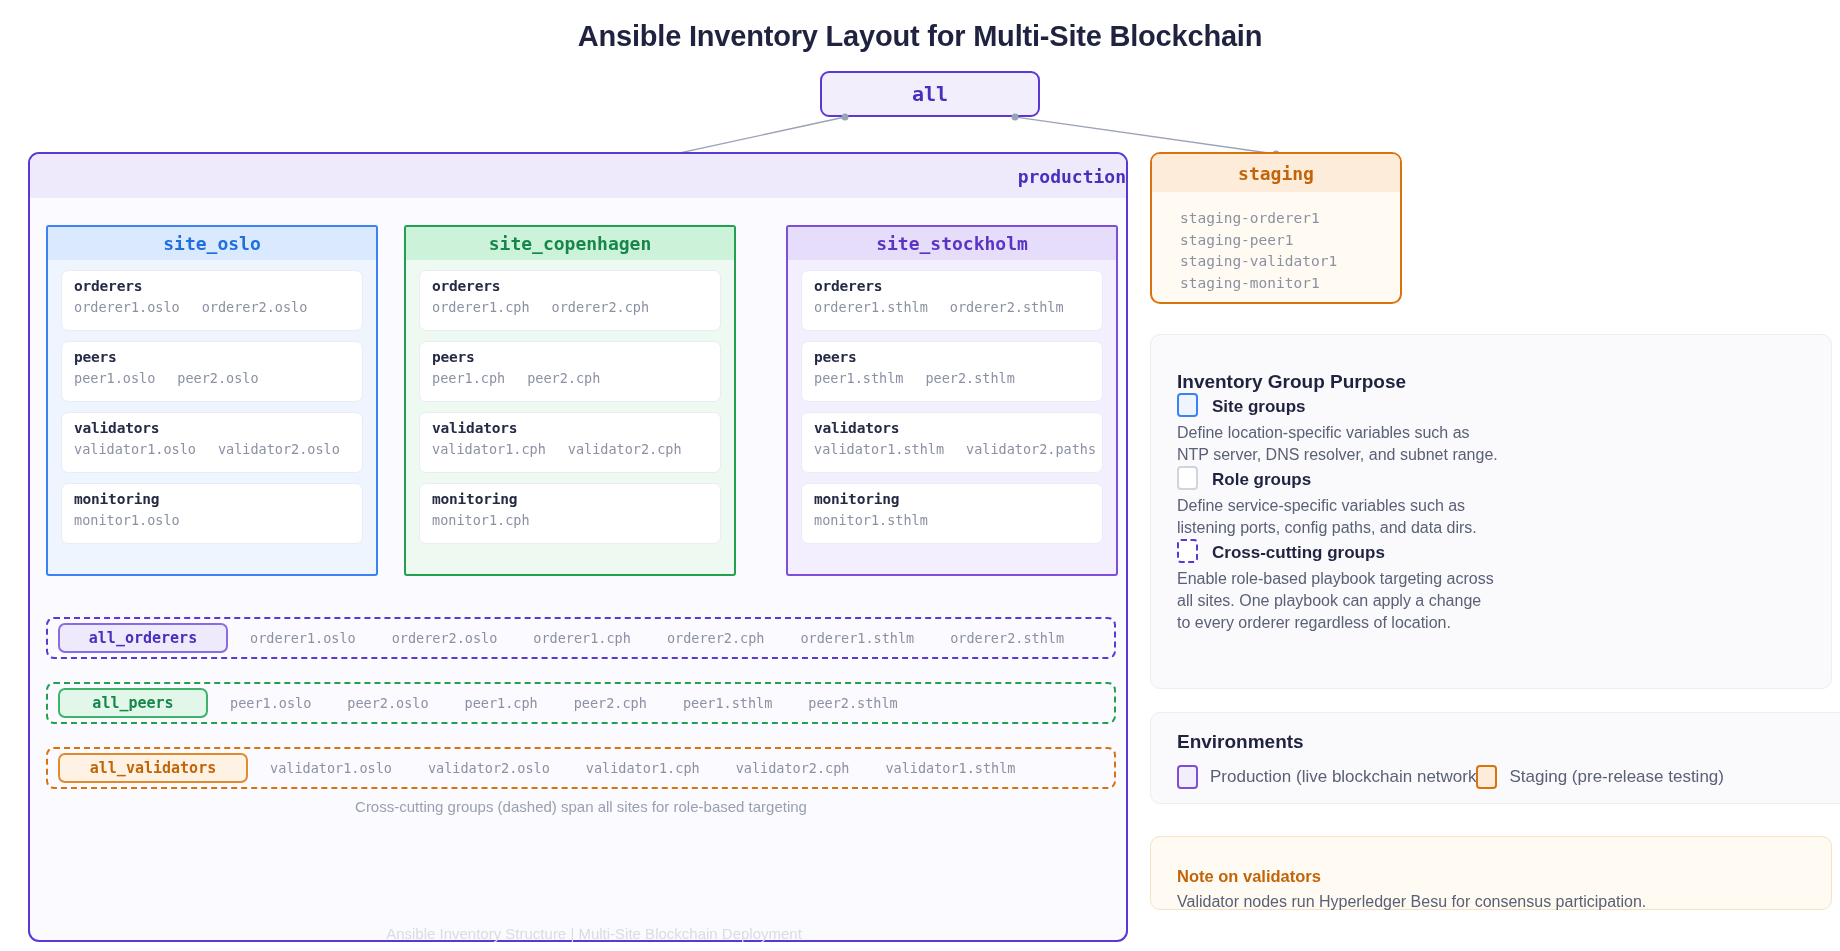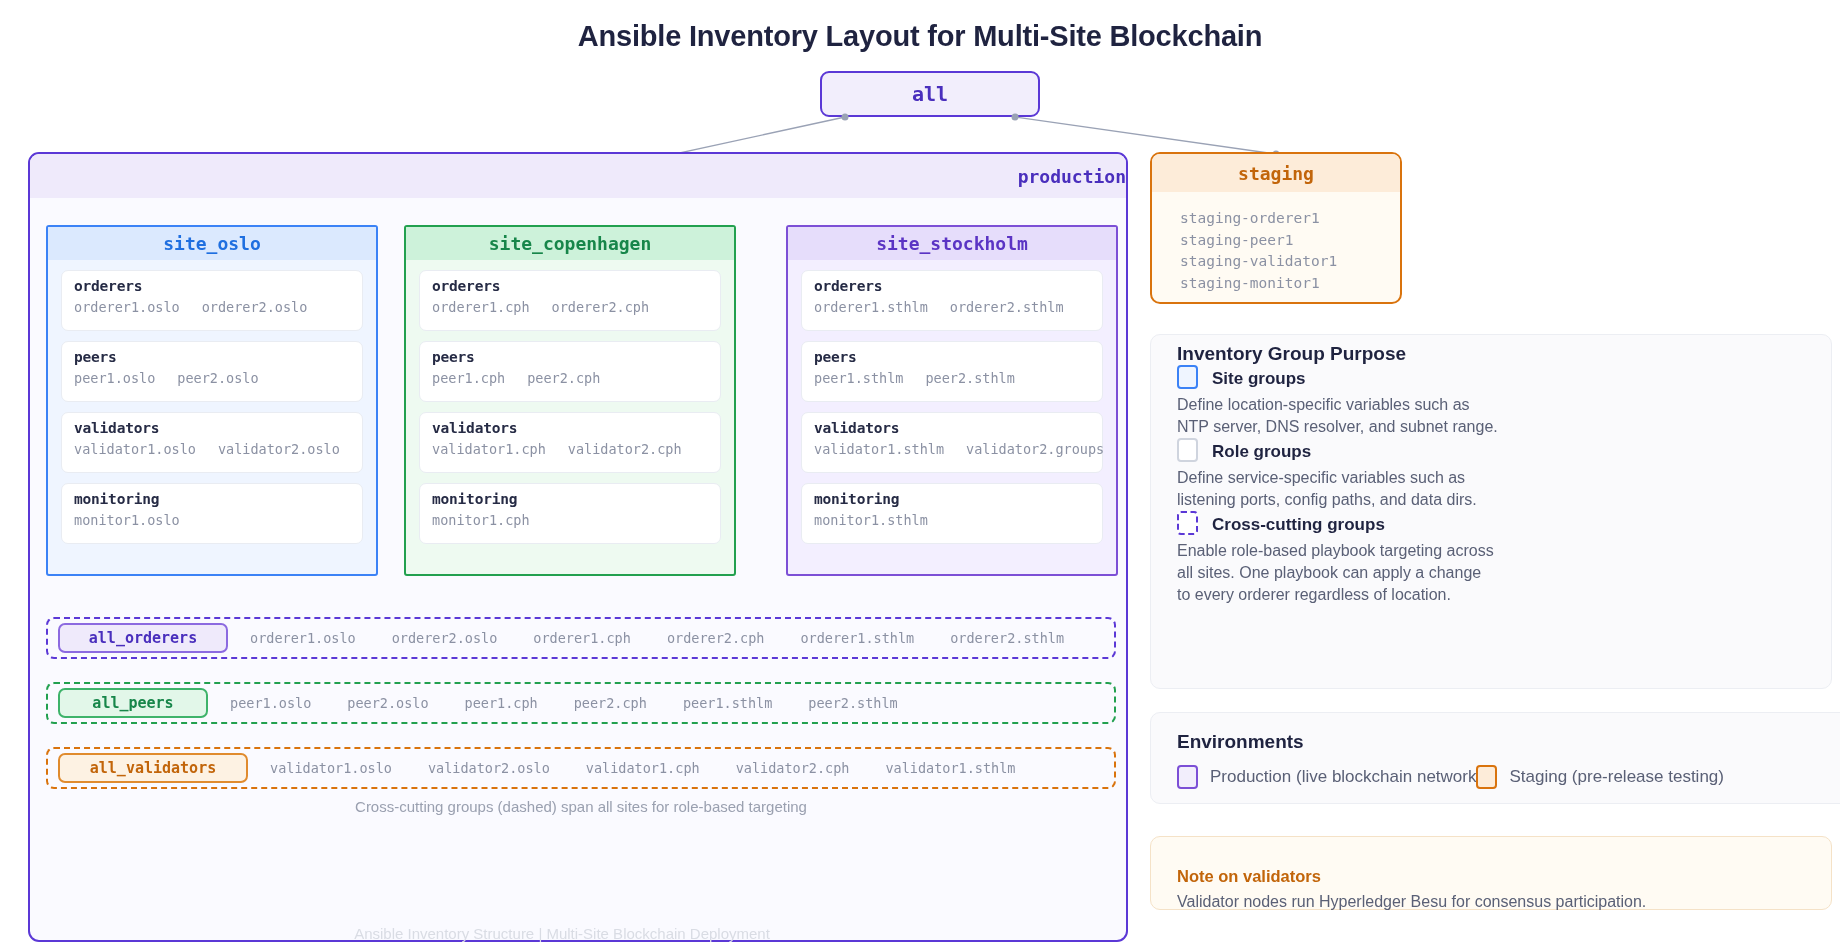--- a/index.html
+++ b/index.html
@@ -105,21 +105,21 @@
   .x-peers .xchip { background: #e2f7e9; border: 2px solid #3eb36a; color: #17864a; min-width: 150px; }
   .x-validators { top: 747px; border-color: #d9730d; }
   .x-validators .xchip { background: #fdf2e3; border: 2px solid #e08b2e; color: #c2650a; min-width: 190px; }
 
   .xcaption {
     position: absolute; left: 46px; top: 798px; width: 1070px;
     text-align: center; font-size: 15px; color: #9aa0b0;
   }
 
   .footer-note {
-    position: absolute; left: 12px; top: 925px; width: 1100px;
+    position: absolute; left: 44px; top: 925px; width: 1100px;
     text-align: center; font-size: 15px; color: #d9dce4;
   }
 
   
   .staging {
     position: absolute; left: 1150px; top: 152px; width: 252px; height: 152px;
     background: #fffbf3; border: 2px solid #d9730d; border-radius: 10px;
     overflow: hidden;
   }
   .staging-head {
@@ -136,21 +136,21 @@
 
   
   .panel {
     position: absolute; left: 1150px;
     background: #fafafc; border: 1px solid #eceef3; border-radius: 10px;
   }
   .panel-title {
     font-size: 19px; font-weight: bold; color: #1f2340;
   }
 
-  .panel-purpose { top: 334px; width: 682px; height: 355px; padding: 8px 26px 0 26px; }
+  .panel-purpose { top: 334px; width: 682px; height: 355px; padding: 36px 26px 0 26px; }
 
   .legend-row { display: flex; align-items: flex-end; }
   .swatch {
     width: 21px; height: 24px; border-radius: 4px; flex: none;
   }
   .sw-site { background: #eff5ff; border: 2px solid #3b82f6; }
   .sw-role { background: #ffffff; border: 2px solid #cfd4de; }
   .sw-cross { background: #ffffff; border: 2px dashed #5b38d6; }
   .legend-label {
     margin-left: 14px; font-size: 17px; font-weight: bold; color: #1f2340;
@@ -293,21 +293,21 @@
       </div>
       <div class="role-card">
         <div class="role-name">peers</div>
         <div class="role-hosts">
           <span>peer1.sthlm</span><span>peer2.sthlm</span>
         </div>
       </div>
       <div class="role-card">
         <div class="role-name">validators</div>
         <div class="role-hosts">
-          <span>validator1.sthlm</span><span>validator2.groups</span>
+          <span>validator1.sthlm</span><span>validator2.paths</span>
         </div>
       </div>
       <div class="role-card">
         <div class="role-name">monitoring</div>
         <div class="role-hosts">
           <span>monitor1.sthlm</span>
         </div>
       </div>
     </div>
   </div>

